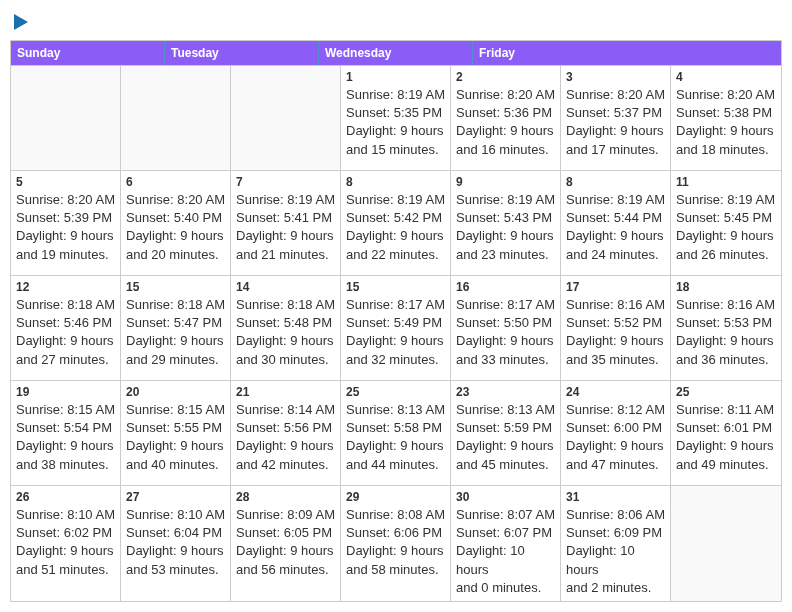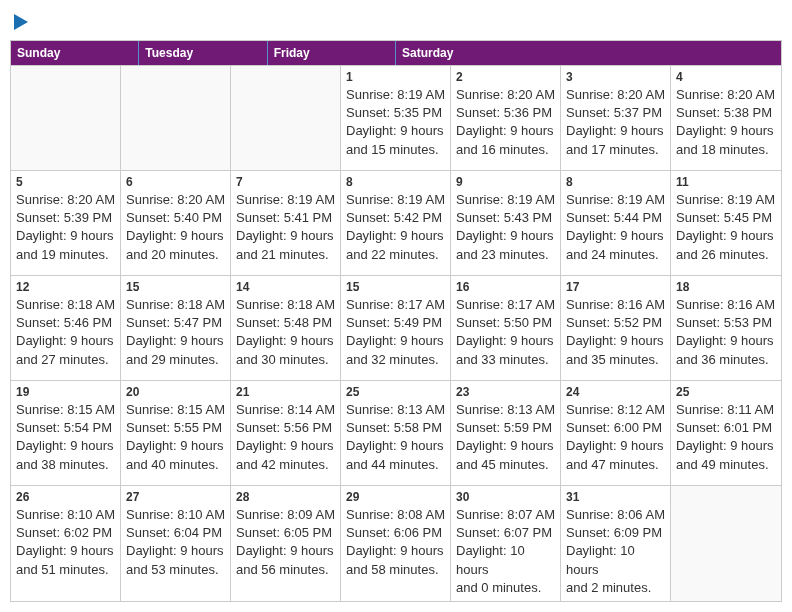--- a/index.html
+++ b/index.html
@@ -50,22 +50,22 @@
       color: #555;
     }
     .calendar {
       flex: 1;
       border: 1px solid #ccc;
       display: flex;
       flex-direction: column;
     }
     .cal-header {
       display: grid;
-      grid-template-columns: repeat(6, 1fr);
-      background: #701a75;
+      grid-template-columns: repeat(5, 1fr);
+      background: #8b5cf6;
     }
     .cal-header-cell {
       color: #fff;
       font-weight: bold;
       font-size: 12px;
       padding: 5px 6px;
       border-right: 1px solid #5590cc;
     }
     .cal-header-cell:last-child { border-right: none; }
     .cal-body {
@@ -117,22 +117,22 @@
     <div class="title-block">
       <div class="month-title"></div>
       <div class="subtitle"></div>
     </div>
   </div>
 
   <div class="calendar">
     <div class="cal-header">
       <div class="cal-header-cell">Sunday</div>
       <div class="cal-header-cell">Tuesday</div>
+      <div class="cal-header-cell">Wednesday</div>
       <div class="cal-header-cell">Friday</div>
-      <div class="cal-header-cell">Saturday</div>
     </div>
     <div class="cal-body" id="cal-body">
     <div class="cal-row">
           <div class="cal-cell empty"></div>
           <div class="cal-cell empty"></div>
           <div class="cal-cell empty"></div>
           <div class="cal-cell">
             <div class="day-num">1</div>
             <div class="cell-text">Sunrise: 8:19 AM<br>Sunset: 5:35 PM<br>Daylight: 9 hours<br>and 15 minutes.</div>
           </div>

